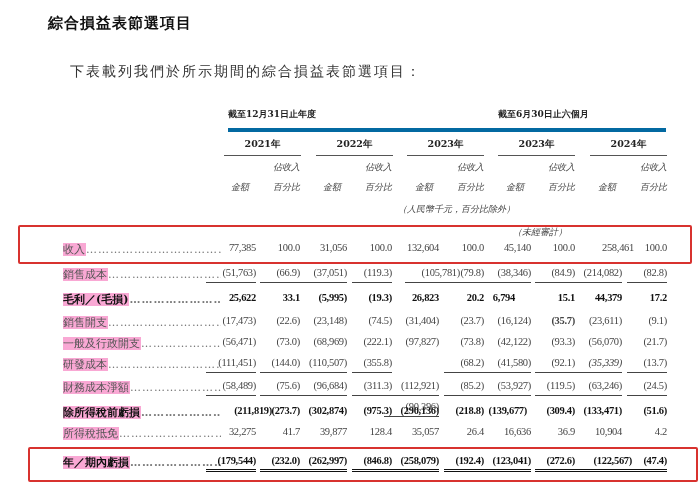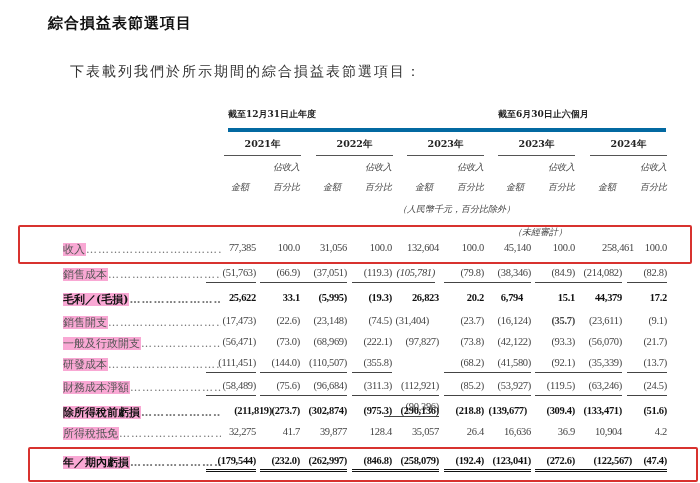--- a/index.html
+++ b/index.html
@@ -102,47 +102,47 @@
       <div class="cell" style="left: 535px; width: 40px;">100.0</div>
       <div class="cell" style="left: 567px; width: 55px; margin-left: 12px;">258,461</div>
       <div class="cell" style="left: 627px; width: 40px;">100.0</div>
     </div>
     <div class="row" style="top: 267px;">
       <div class="label"><span class="txt">銷售成本</span><span class="dots">………………………………</span></div>
       <div class="cell uline" style="left: 206px; width: 50px;">(51,763)</div>
       <div class="cell uline" style="left: 260px; width: 40px;">(66.9)</div>
       <div class="cell uline" style="left: 297px; width: 50px;">(37,051)</div>
       <div class="cell uline" style="left: 352px; width: 40px;">(119.3)</div>
-      <div class="cell uline" style="left: 380px; width: 55px; font-style: italic;">(105,781)</div>
+      <div class="cell uline" style="left: 405px; width: 55px;">(105,781)</div>
       <div class="cell uline" style="left: 444px; width: 40px;">(79.8)</div>
       <div class="cell uline" style="left: 481px; width: 50px;">(38,346)</div>
       <div class="cell uline" style="left: 535px; width: 40px;">(84.9)</div>
       <div class="cell uline" style="left: 567px; width: 55px;">(214,082)</div>
       <div class="cell uline" style="left: 627px; width: 40px;">(82.8)</div>
     </div>
     <div class="row bold" style="top: 292px;">
       <div class="label"><span class="txt">毛利／(毛損)</span><span class="dots">………………………………</span></div>
       <div class="cell" style="left: 206px; width: 50px;">25,622</div>
       <div class="cell" style="left: 260px; width: 40px; text-align: right;">33.1</div>
       <div class="cell" style="left: 297px; width: 50px;">(5,995)</div>
       <div class="cell" style="left: 352px; width: 40px;">(19.3)</div>
       <div class="cell" style="left: 384px; width: 55px;">26,823</div>
       <div class="cell" style="left: 444px; width: 40px;">20.2</div>
-      <div class="cell" style="left: 481px; width: 34px; margin-left: 8px;">6,794</div>
+      <div class="cell" style="left: 481px; width: 34px;">6,794</div>
       <div class="cell" style="left: 535px; width: 40px;">15.1</div>
       <div class="cell" style="left: 567px; width: 55px;">44,379</div>
       <div class="cell" style="left: 627px; width: 40px;">17.2</div>
     </div>
     <div class="row" style="top: 315px;">
       <div class="label"><span class="txt">銷售開支</span><span class="dots">………………………………</span></div>
       <div class="cell" style="left: 206px; width: 50px;">(17,473)</div>
       <div class="cell" style="left: 260px; width: 40px;">(22.6)</div>
       <div class="cell" style="left: 297px; width: 50px;">(23,148)</div>
       <div class="cell" style="left: 352px; width: 40px;">(74.5)</div>
-      <div class="cell" style="left: 384px; width: 45px;">(31,404)</div>
+      <div class="cell" style="left: 384px; width: 55px;">(31,404)</div>
       <div class="cell" style="left: 444px; width: 40px;">(23.7)</div>
       <div class="cell" style="left: 481px; width: 50px;">(16,124)</div>
       <div class="cell" style="left: 535px; width: 40px; font-weight: bold;">(35.7)</div>
       <div class="cell" style="left: 567px; width: 55px;">(23,611)</div>
       <div class="cell" style="left: 627px; width: 40px;">(9.1)</div>
     </div>
     <div class="row" style="top: 336px;">
       <div class="label"><span class="txt">一般及行政開支</span><span class="dots">………………………………</span></div>
       <div class="cell" style="left: 206px; width: 50px;">(56,471)</div>
       <div class="cell" style="left: 260px; width: 40px;">(73.0)</div>
@@ -158,21 +158,21 @@
     <div class="row" style="top: 357px;">
       <div class="label"><span class="txt">研發成本</span><span class="dots">………………………………</span></div>
       <div class="cell uline" style="left: 206px; width: 50px;">(111,451)</div>
       <div class="cell uline" style="left: 260px; width: 40px;">(144.0)</div>
       <div class="cell uline" style="left: 297px; width: 50px;">(110,507)</div>
       <div class="cell uline" style="left: 352px; width: 40px;">(355.8)</div>
       <div class="cell uline" style="left: 384px; width: 55px; margin-top: 44px;">(90,396)</div>
       <div class="cell uline" style="left: 444px; width: 40px;">(68.2)</div>
       <div class="cell uline" style="left: 481px; width: 50px;">(41,580)</div>
       <div class="cell uline" style="left: 535px; width: 40px;">(92.1)</div>
-      <div class="cell uline" style="left: 567px; width: 55px;">(35,339)</div>
+      <div class="cell uline" style="left: 567px; width: 55px; font-style: italic;">(35,339)</div>
       <div class="cell uline" style="left: 627px; width: 40px;">(13.7)</div>
     </div>
     <div class="row" style="top: 380px;">
       <div class="label"><span class="txt">財務成本淨額</span><span class="dots">………………………………</span></div>
       <div class="cell uline" style="left: 206px; width: 50px;">(58,489)</div>
       <div class="cell uline" style="left: 260px; width: 40px;">(75.6)</div>
       <div class="cell uline" style="left: 297px; width: 50px;">(96,684)</div>
       <div class="cell uline" style="left: 352px; width: 40px;">(311.3)</div>
       <div class="cell uline" style="left: 384px; width: 55px;">(112,921)</div>
       <div class="cell uline" style="left: 444px; width: 40px;">(85.2)</div>

